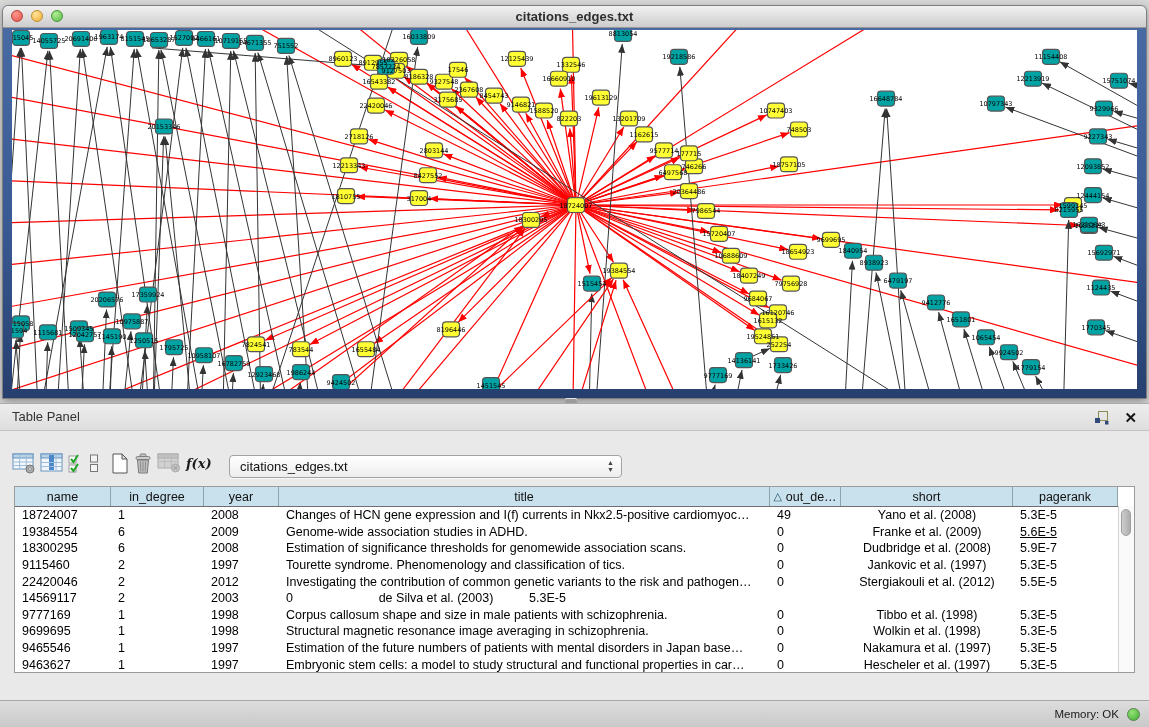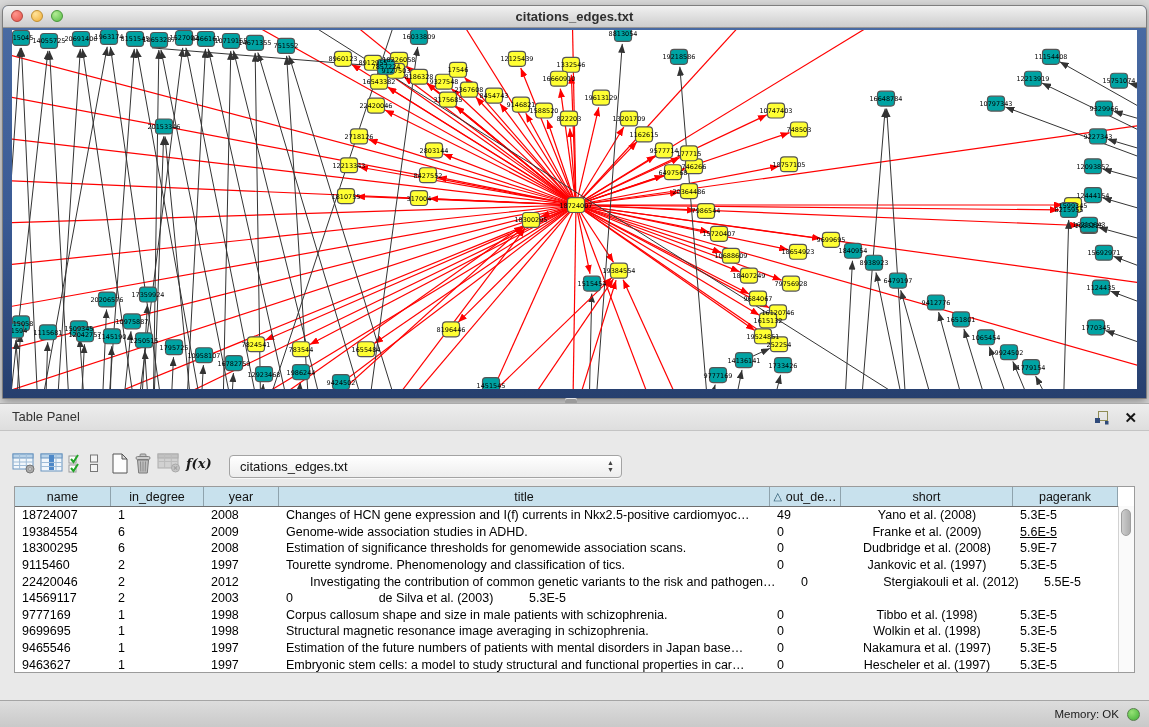--- a/index.html
+++ b/index.html
@@ -650,21 +650,21 @@
             <div class="bcell" style="width: 75px; flex: 0 0 75px;">1997</div>
             <div class="bcell" style="width: 491px; flex: 0 0 491px;">Tourette syndrome. Phenomenology and classification of tics.</div>
             <div class="bcell" style="width: 71px; flex: 0 0 71px;">0</div>
             <div class="bcell center" style="width: 172px; flex: 0 0 172px;">Jankovic et al. (1997)</div>
             <div class="bcell" style="width: 105px; flex: 0 0 105px;">5.3E-5</div>
           </div>
           <div class="brow">
             <div class="bcell" style="width: 96px; flex: 0 0 96px;">22420046</div>
             <div class="bcell" style="width: 93px; flex: 0 0 93px;">2</div>
             <div class="bcell" style="width: 75px; flex: 0 0 75px;">2012</div>
-            <div class="bcell" style="width: 491px; flex: 0 0 491px; margin-left: 24px;">Investigating the contribution of common genetic variants to the risk and pathogen…</div>
+            <div class="bcell" style="width: 491px; flex: 0 0 491px;">Investigating the contribution of common genetic variants to the risk and pathogen…</div>
             <div class="bcell" style="width: 71px; flex: 0 0 71px;">0</div>
             <div class="bcell center" style="width: 172px; flex: 0 0 172px;">Stergiakouli et al. (2012)</div>
             <div class="bcell" style="width: 105px; flex: 0 0 105px;">5.5E-5</div>
           </div>
           <div class="brow">
             <div class="bcell" style="width: 96px; flex: 0 0 96px;">14569117</div>
             <div class="bcell" style="width: 93px; flex: 0 0 93px;">2</div>
             <div class="bcell" style="width: 75px; flex: 0 0 75px;">2003</div>
             <div class="bcell" style="width: 71px; flex: 0 0 71px;">0</div>
             <div class="bcell center" style="width: 172px; flex: 0 0 172px;">de Silva et al. (2003)</div>

